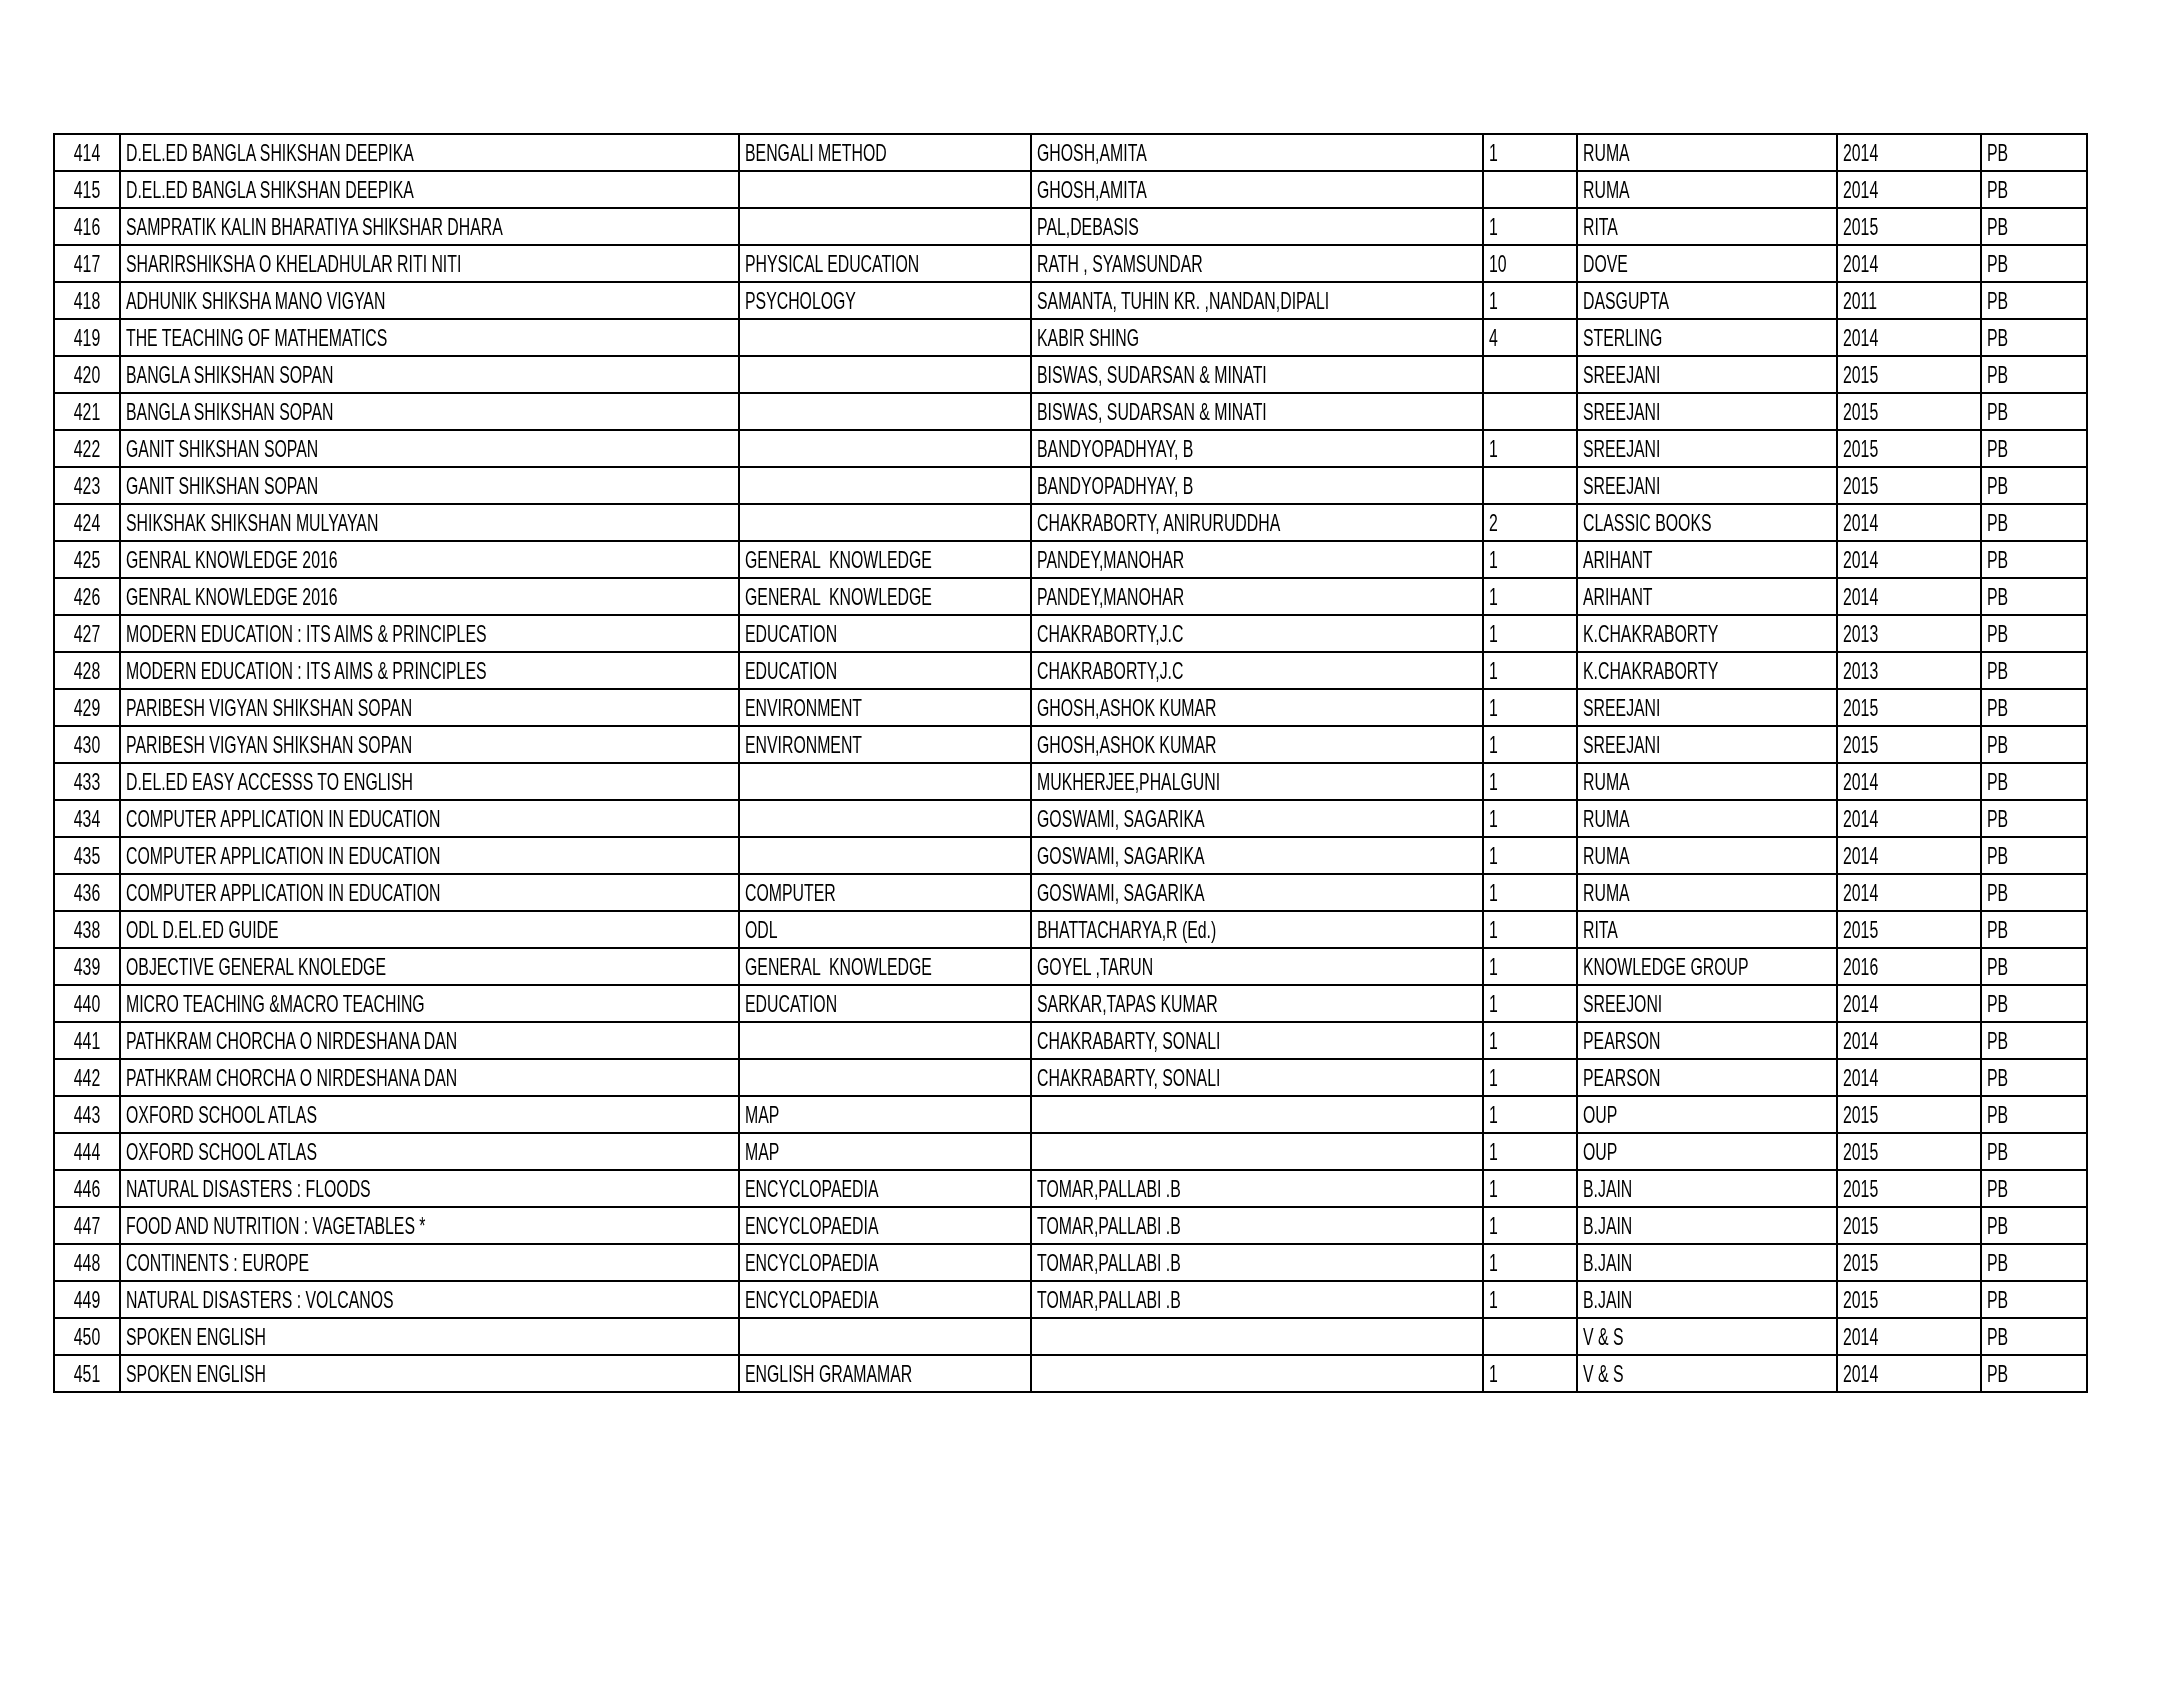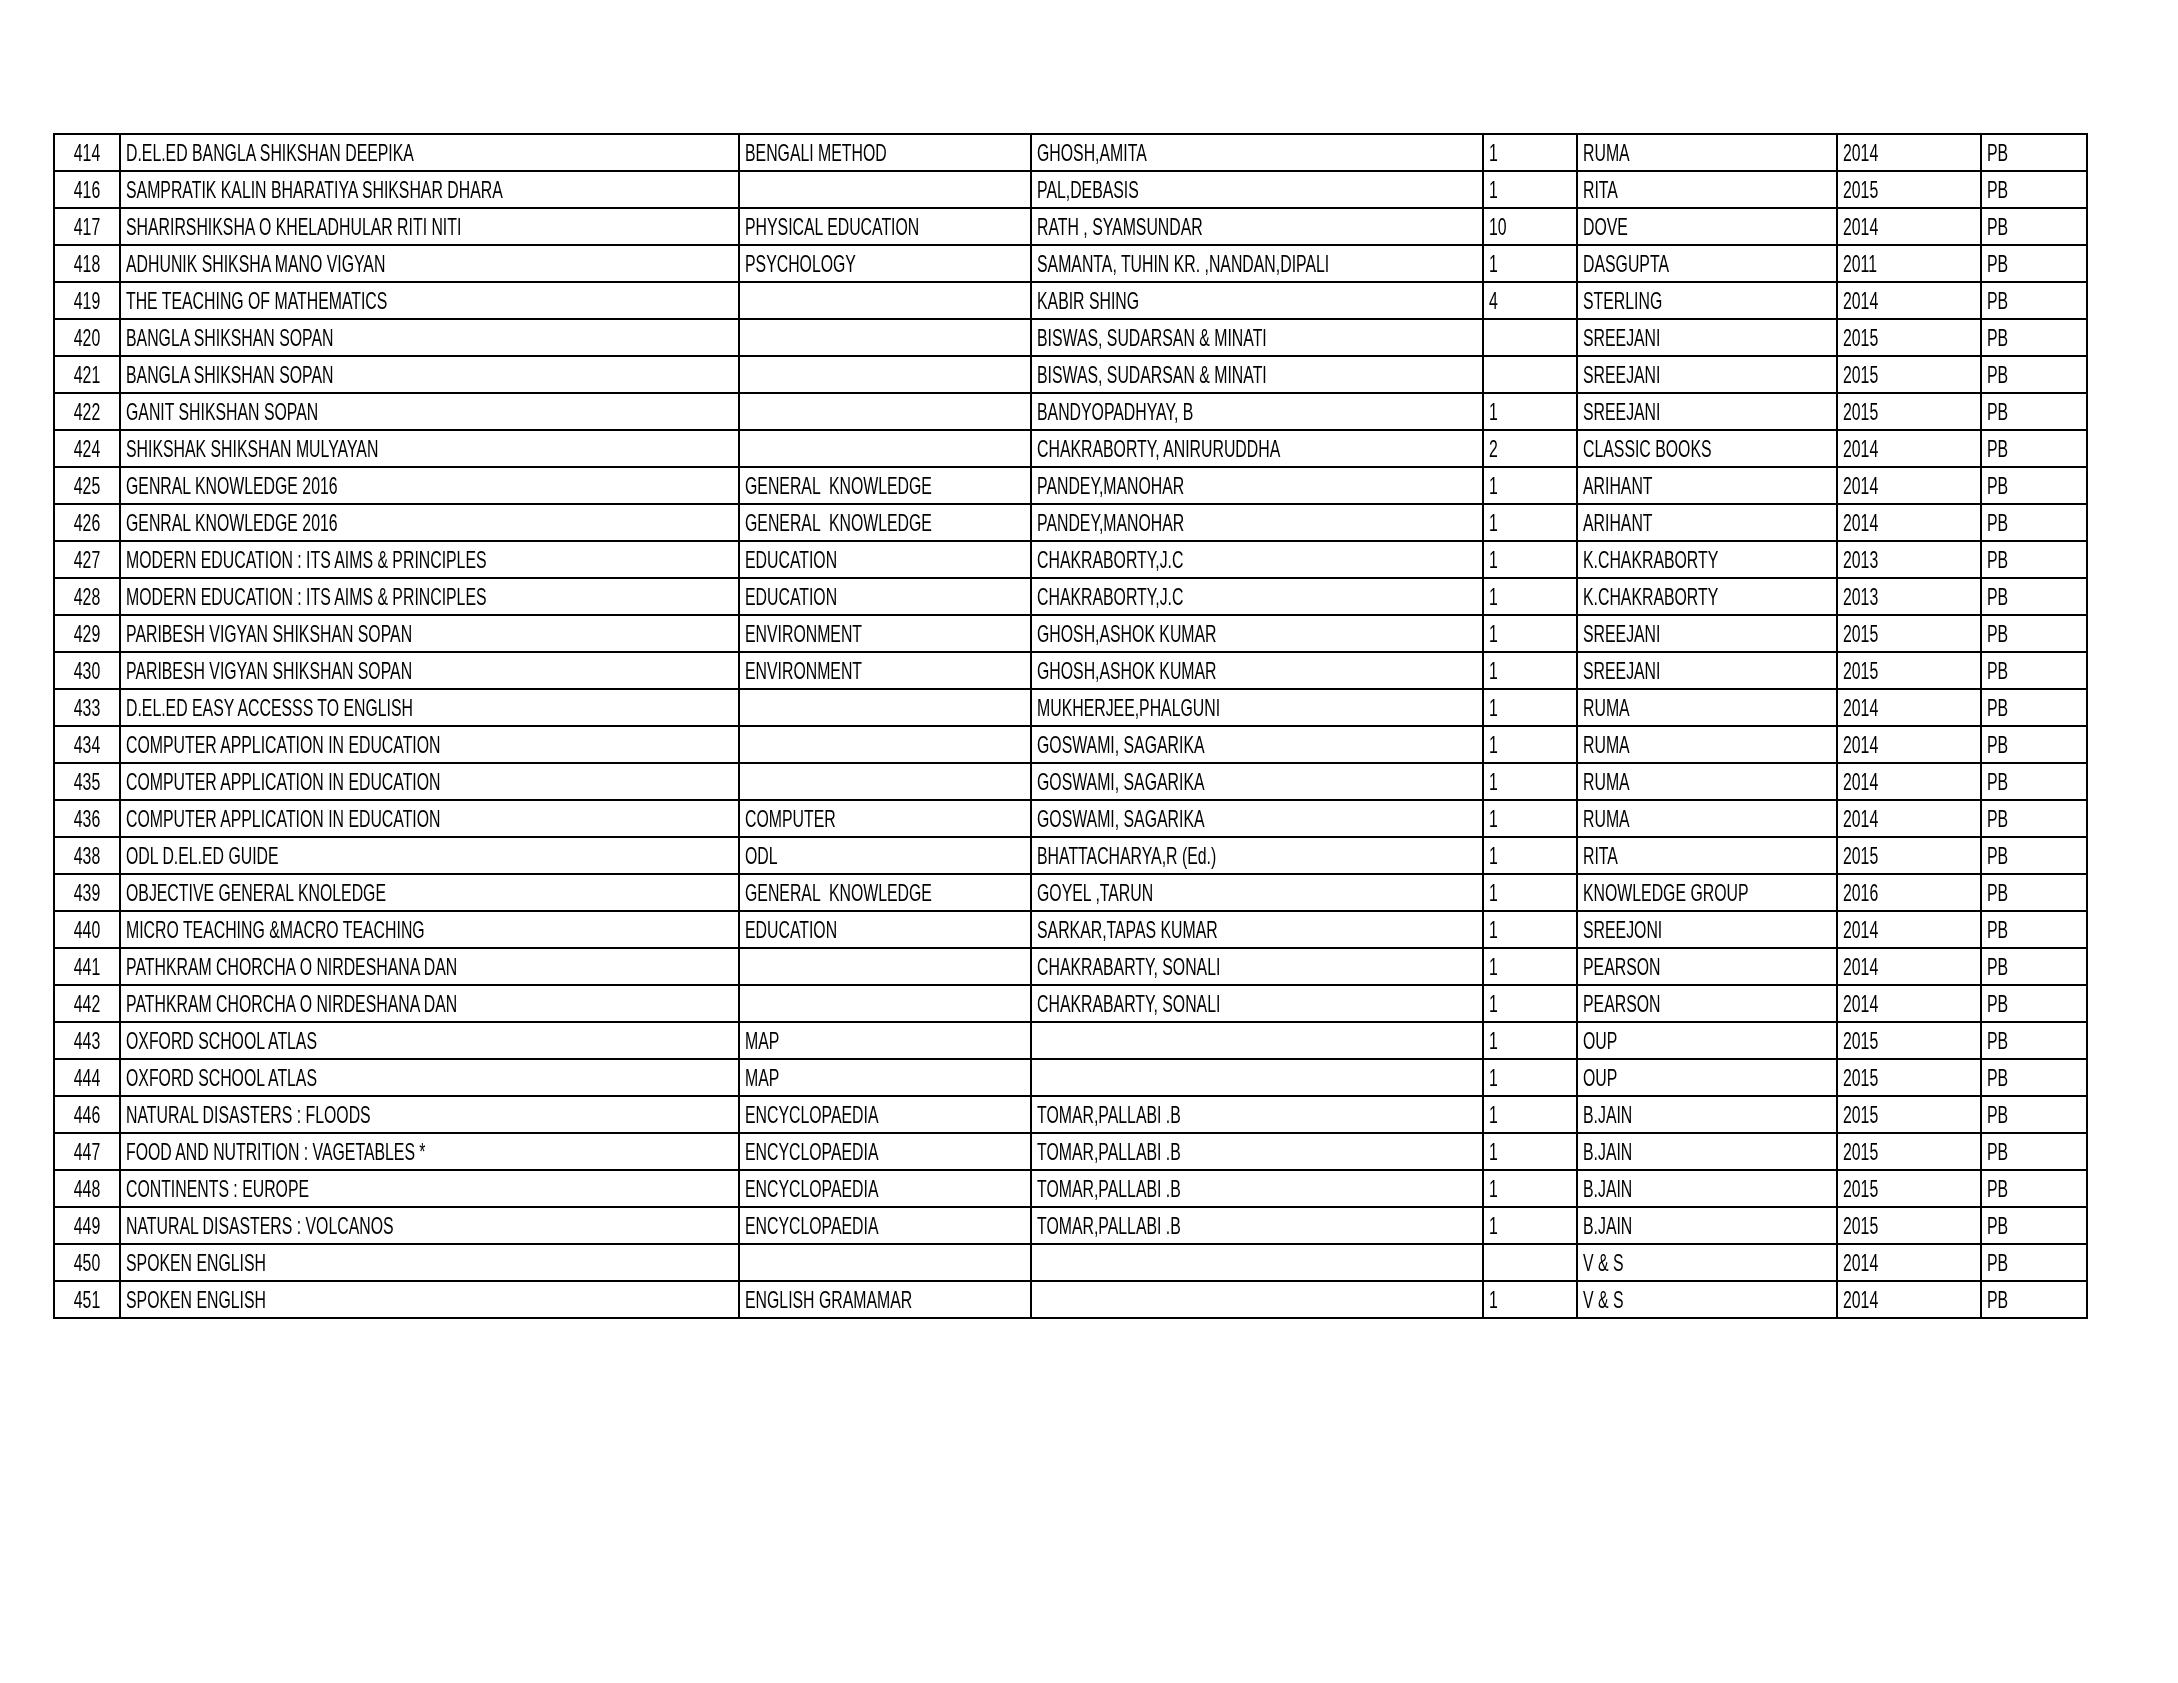--- a/index.html
+++ b/index.html
@@ -49,20 +49,30 @@
     <td class="c-sl"><span class="t">414</span></td>
     <td class="c-title"><span class="t">D.EL.ED BANGLA SHIKSHAN DEEPIKA</span></td>
     <td class="c-subj"><span class="t">BENGALI METHOD</span></td>
     <td class="c-auth"><span class="t">GHOSH,AMITA</span></td>
     <td class="c-qty"><span class="t">1</span></td>
     <td class="c-pub"><span class="t">RUMA</span></td>
     <td class="c-year"><span class="t">2014</span></td>
     <td class="c-bind"><span class="t">PB</span></td>
   </tr>
         <tr>
+    <td class="c-sl"><span class="t">415</span></td>
+    <td class="c-title"><span class="t">D.EL.ED BANGLA SHIKSHAN DEEPIKA</span></td>
+    <td class="c-subj"><span class="t"></span></td>
+    <td class="c-auth"><span class="t">GHOSH,AMITA</span></td>
+    <td class="c-qty"><span class="t"></span></td>
+    <td class="c-pub"><span class="t">RUMA</span></td>
+    <td class="c-year"><span class="t">2014</span></td>
+    <td class="c-bind"><span class="t">PB</span></td>
+  </tr>
+        <tr>
     <td class="c-sl"><span class="t">416</span></td>
     <td class="c-title"><span class="t">SAMPRATIK KALIN BHARATIYA SHIKSHAR DHARA</span></td>
     <td class="c-subj"><span class="t"></span></td>
     <td class="c-auth"><span class="t">PAL,DEBASIS</span></td>
     <td class="c-qty"><span class="t">1</span></td>
     <td class="c-pub"><span class="t">RITA</span></td>
     <td class="c-year"><span class="t">2015</span></td>
     <td class="c-bind"><span class="t">PB</span></td>
   </tr>
         <tr>
@@ -119,20 +129,30 @@
     <td class="c-sl"><span class="t">422</span></td>
     <td class="c-title"><span class="t">GANIT SHIKSHAN SOPAN</span></td>
     <td class="c-subj"><span class="t"></span></td>
     <td class="c-auth"><span class="t">BANDYOPADHYAY, B</span></td>
     <td class="c-qty"><span class="t">1</span></td>
     <td class="c-pub"><span class="t">SREEJANI</span></td>
     <td class="c-year"><span class="t">2015</span></td>
     <td class="c-bind"><span class="t">PB</span></td>
   </tr>
         <tr>
+    <td class="c-sl"><span class="t">423</span></td>
+    <td class="c-title"><span class="t">GANIT SHIKSHAN SOPAN</span></td>
+    <td class="c-subj"><span class="t"></span></td>
+    <td class="c-auth"><span class="t">BANDYOPADHYAY, B</span></td>
+    <td class="c-qty"><span class="t"></span></td>
+    <td class="c-pub"><span class="t">SREEJANI</span></td>
+    <td class="c-year"><span class="t">2015</span></td>
+    <td class="c-bind"><span class="t">PB</span></td>
+  </tr>
+        <tr>
     <td class="c-sl"><span class="t">424</span></td>
     <td class="c-title"><span class="t">SHIKSHAK SHIKSHAN MULYAYAN</span></td>
     <td class="c-subj"><span class="t"></span></td>
     <td class="c-auth"><span class="t">CHAKRABORTY, ANIRURUDDHA</span></td>
     <td class="c-qty"><span class="t">2</span></td>
     <td class="c-pub"><span class="t">CLASSIC BOOKS</span></td>
     <td class="c-year"><span class="t">2014</span></td>
     <td class="c-bind"><span class="t">PB</span></td>
   </tr>
         <tr>

